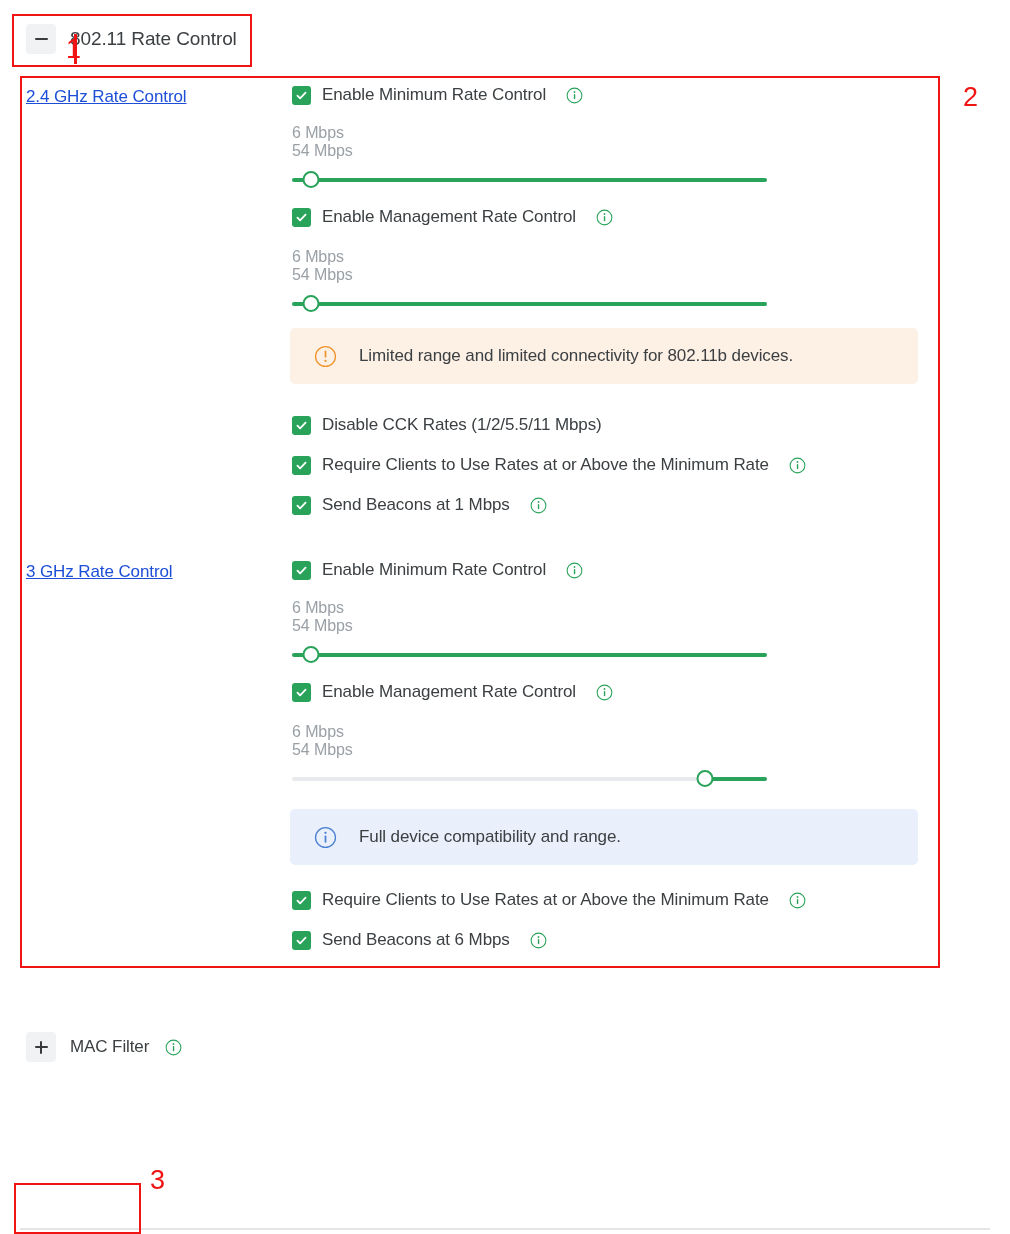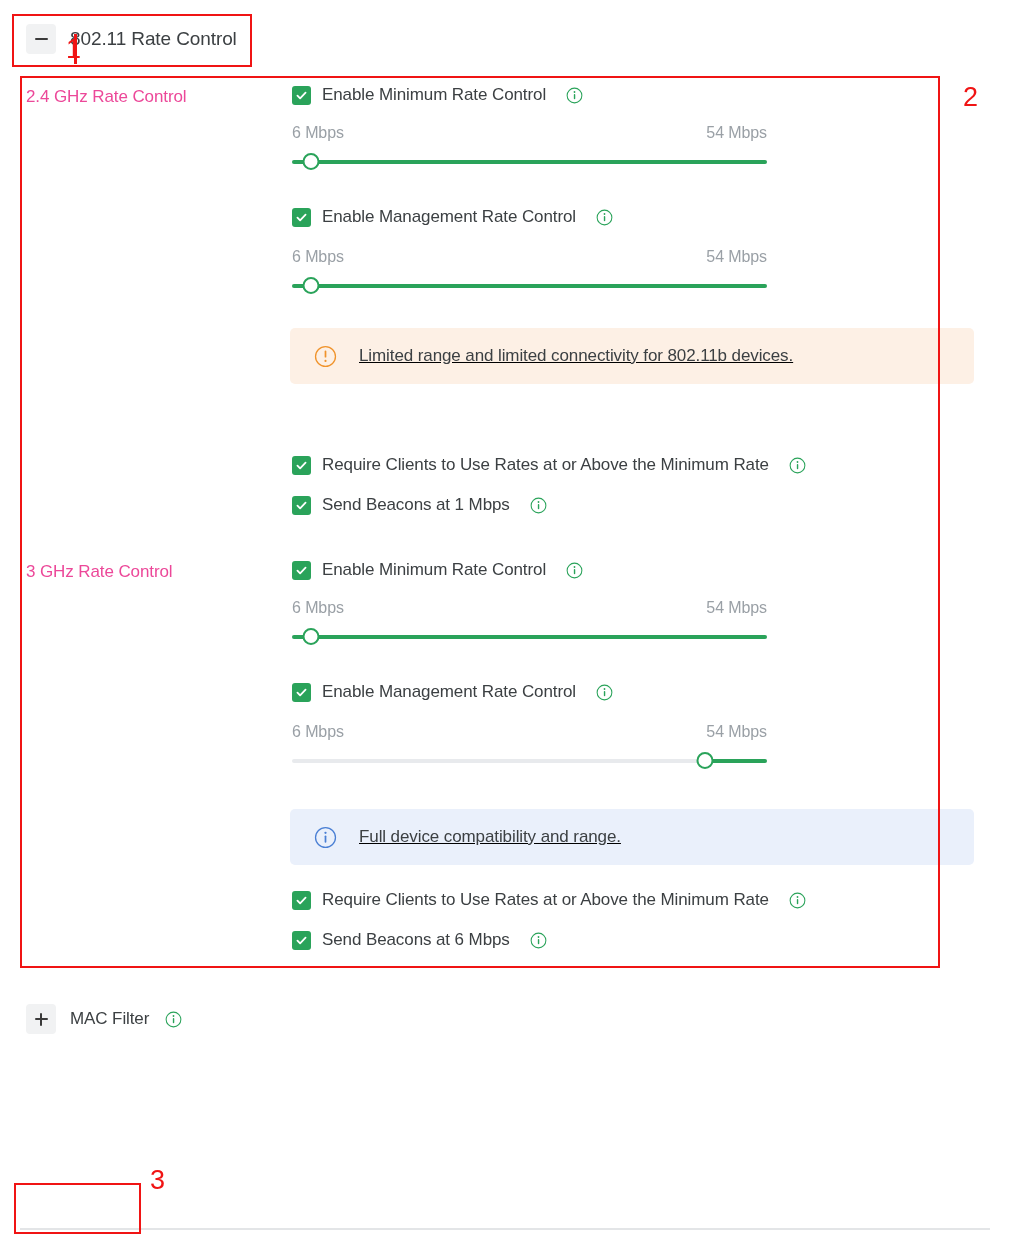--- a/index.html
+++ b/index.html
@@ -58,23 +58,24 @@
   
   .panel {
     position: absolute;
     left: 20px; top: 76px;
     width: 920px;
     height: 892px;
   }
   .section-label {
     position: absolute;
     font-size: 17px;
-    color: #ec4899;
+    color: #1d4ed8;
     letter-spacing: -0.1px;
     white-space: nowrap;
+    text-decoration: underline;
   }
 
   
   .cb-row {
     position: absolute;
     display: flex;
     align-items: center;
     gap: 11px;
   }
   .cbox {
@@ -107,20 +108,21 @@
 
   
   .slider-block { position: absolute; width: 475px; }
   .slider-labels {
     display: flex;
     justify-content: space-between;
     font-size: 16px;
     color: #9aa0a6;
     letter-spacing: -0.1px;
     margin-bottom: 11px;
+    flex-direction: column;
   }
   .slider-track-wrap {
     position: relative;
     height: 18px;
     cursor: pointer;
   }
   .track {
     position: absolute;
     top: 7px; left: 0; right: 0;
     height: 3.5px;
@@ -141,28 +143,27 @@
     border-radius: 50%;
     background: #ffffff;
     border: 2.4px solid #2aa35a;
     transform: translateX(-50%);
     cursor: grab;
   }
 
   
   .banner {
     position: absolute;
-    width: 684px;
+    width: 628px;
     height: 56px;
     border-radius: 5px;
     display: flex;
     align-items: center;
     padding-left: 24px;
     gap: 22px;
-    text-decoration: underline;
   }
   .banner.warn { background: #fdf0e5; }
   .banner.info { background: #eaf0fb; }
   .banner-text {
     font-size: 17px;
     color: #3c4043;
     letter-spacing: -0.1px;
   }
   .banner-icon { width: 23px; height: 23px; min-width: 23px; }
   .banner-icon svg { display: block; }
@@ -300,20 +301,28 @@
       <span class="banner-icon">
         <svg width="23" height="23" viewBox="0 0 24 24">
             <circle cx="12" cy="12" r="10.4" fill="none" stroke="#f0932b" stroke-width="1.35"></circle>
             <rect x="11.1" y="5.8" width="1.8" height="7.3" rx="0.9" fill="#f0932b"></rect>
             <circle cx="12" cy="16.6" r="1.15" fill="#f0932b"></circle>
           </svg>
       </span>
       <span class="banner-text">Limited range and limited connectivity for 802.11b devices.</span>
     </div>
 
+    <div class="cb-row" style="left:272px; top:339px;">
+      <span class="cbox">
+        <svg width="13" height="13" viewBox="0 0 16 16">
+            <path d="M3 8.2 L6.3 11.5 L13 4.6" stroke="#ffffff" stroke-width="2.2" fill="none" stroke-linecap="round" stroke-linejoin="round"></path>
+          </svg>
+      </span>
+      <span class="cb-label">Disable CCK Rates (1/2/5.5/11 Mbps)</span>
+    </div>
 
     <div class="cb-row" style="left:272px; top:379px;">
       <span class="cbox">
         <svg width="13" height="13" viewBox="0 0 16 16">
             <path d="M3 8.2 L6.3 11.5 L13 4.6" stroke="#ffffff" stroke-width="2.2" fill="none" stroke-linecap="round" stroke-linejoin="round"></path>
           </svg>
       </span>
       <span class="cb-label">Require Clients to Use Rates at or Above the Minimum Rate</span>
       <span class="info-icon">
         <svg width="17" height="17" viewBox="0 0 18 18">
@@ -436,21 +445,21 @@
         <svg width="17" height="17" viewBox="0 0 18 18">
             <circle cx="9" cy="9" r="7.8" fill="none" stroke="#2aa35a" stroke-width="1.1"></circle>
             <circle cx="9" cy="5.3" r="0.95" fill="#2aa35a"></circle>
             <rect x="8.3" y="7.4" width="1.5" height="5.6" rx="0.7" fill="#2aa35a"></rect>
           </svg>
       </span>
     </div>
 
   </div>
 
-  <div class="collapsed-row" style="top:1004px;">
+  <div class="collapsed-row" style="top:1032px;">
     <button class="toggle-btn">
       <span class="bar-h"></span>
       <span class="bar-v"></span>
     </button>
     <span class="collapsed-title">MAC Filter</span>
     <span class="info-icon" style="margin-left:2px;">
       <svg width="17" height="17" viewBox="0 0 18 18">
           <circle cx="9" cy="9" r="7.8" fill="none" stroke="#2aa35a" stroke-width="1.1"></circle>
           <circle cx="9" cy="5.3" r="0.95" fill="#2aa35a"></circle>
           <rect x="8.3" y="7.4" width="1.5" height="5.6" rx="0.7" fill="#2aa35a"></rect>

